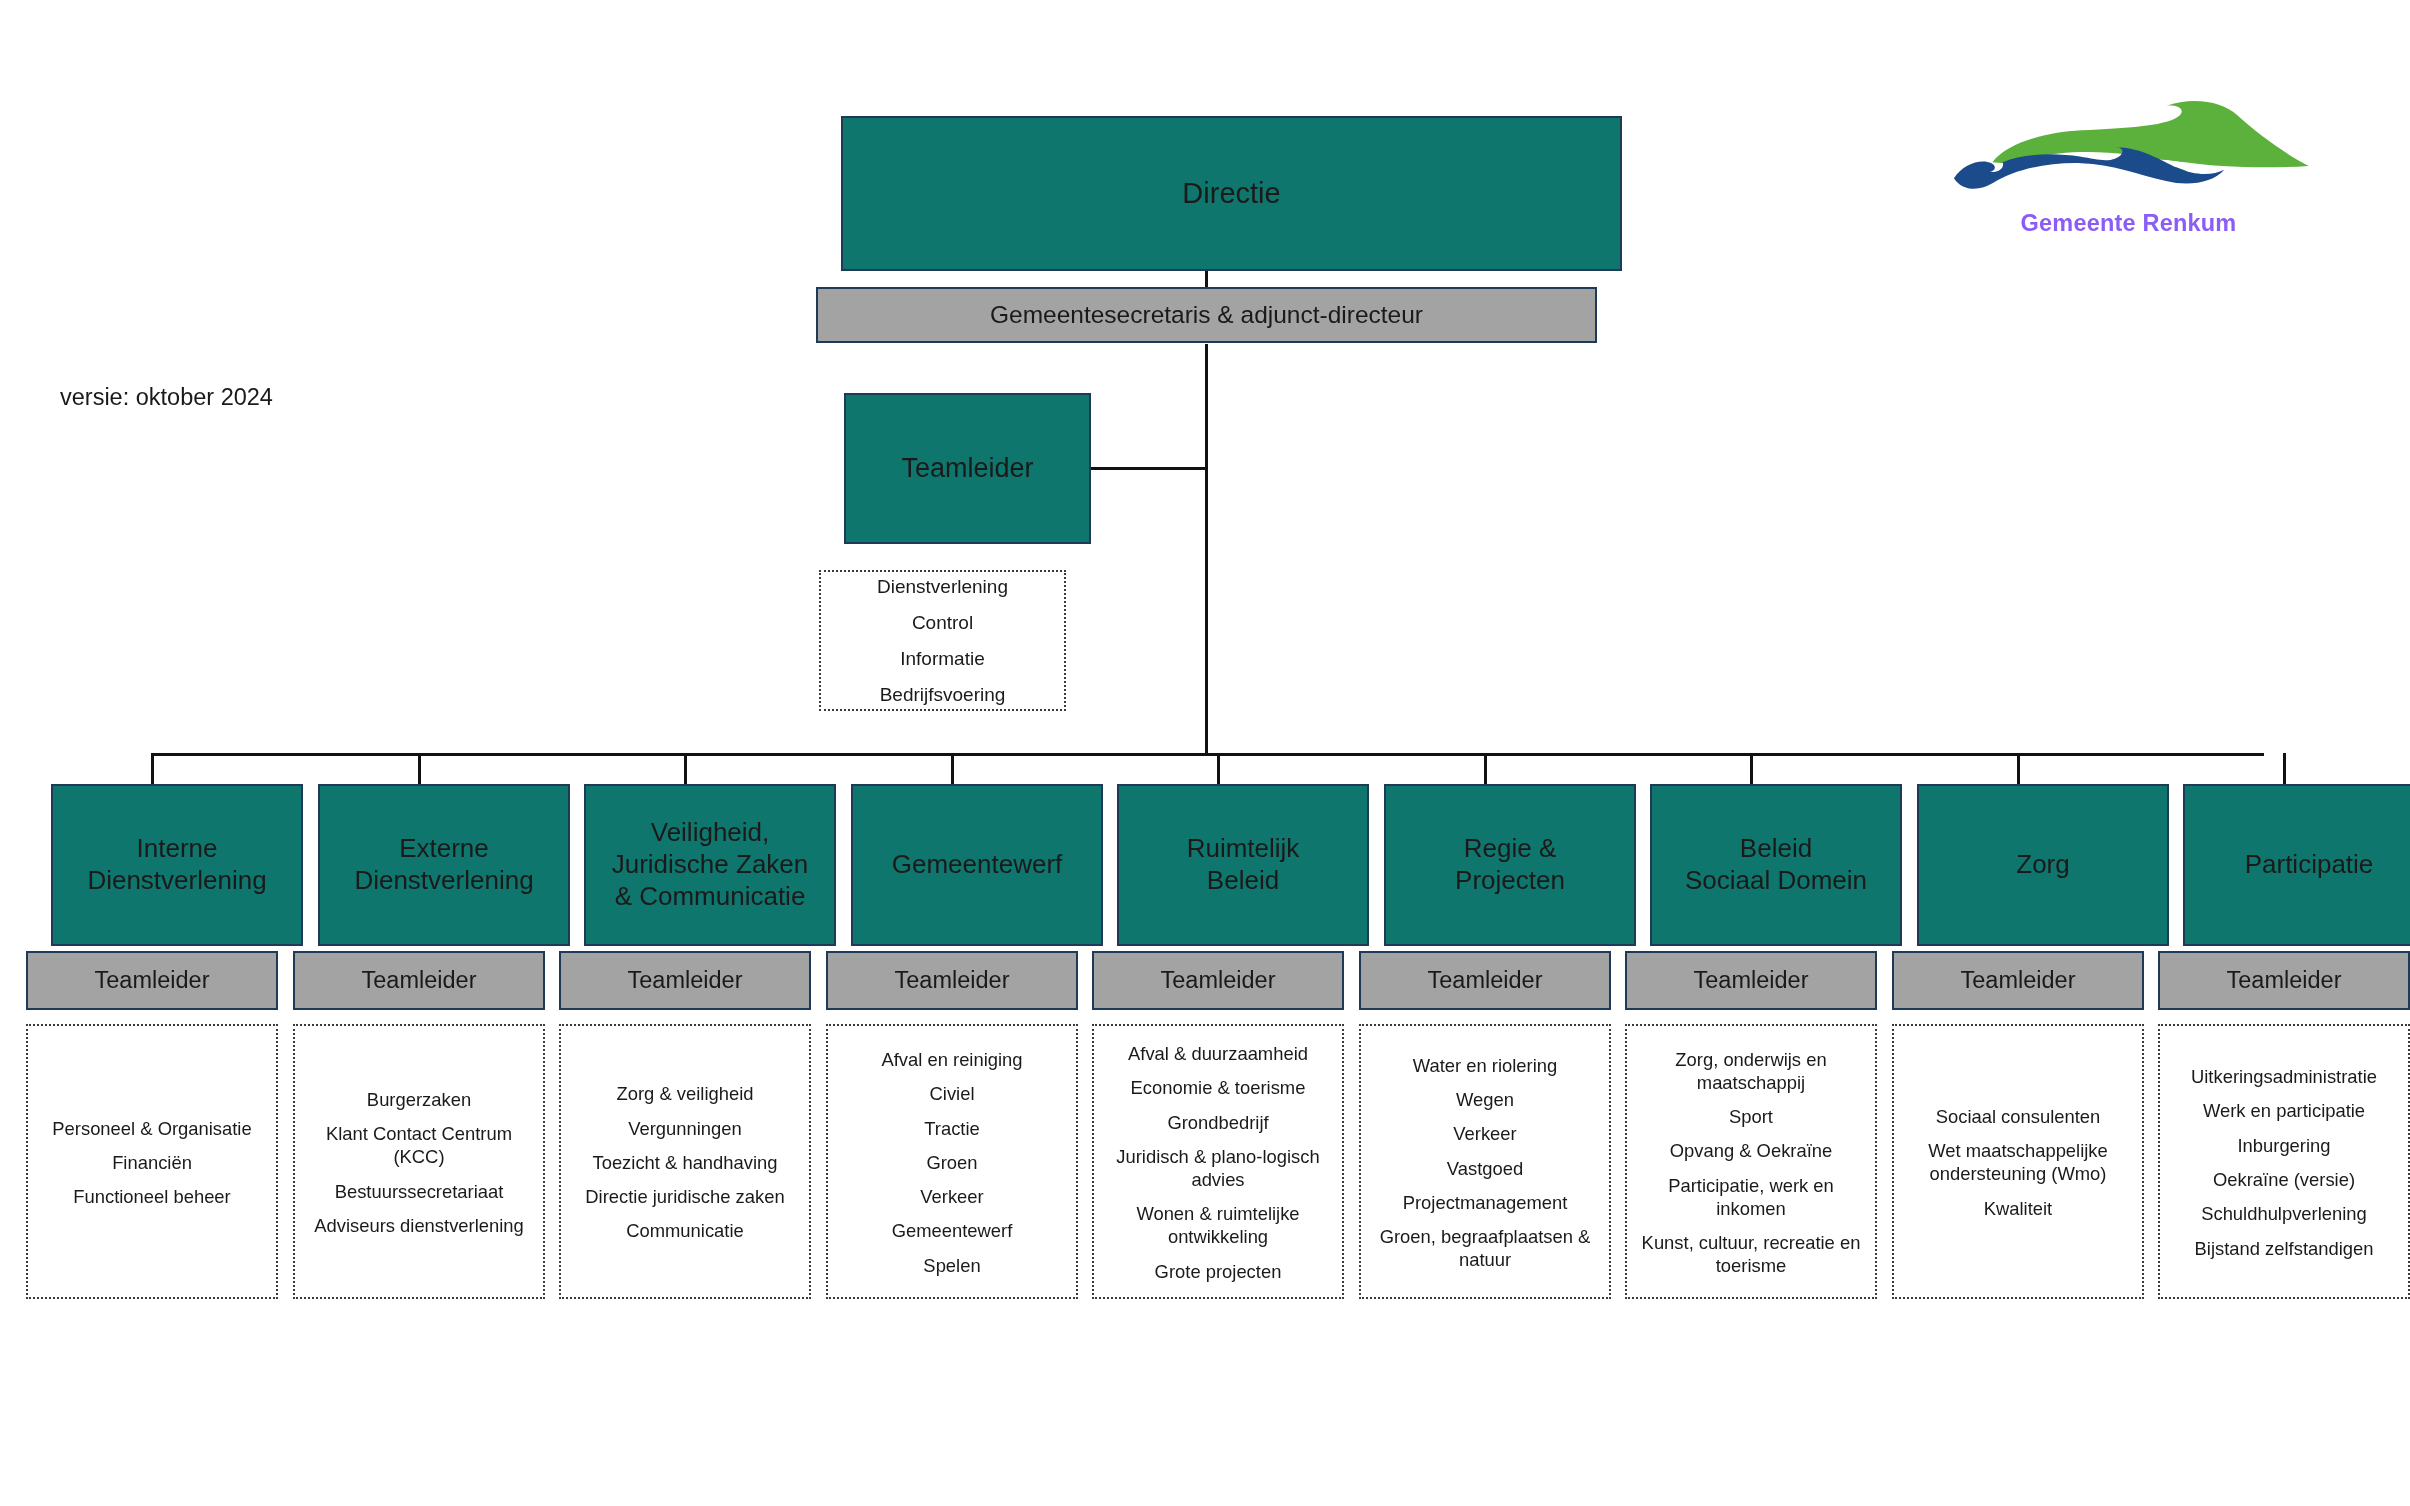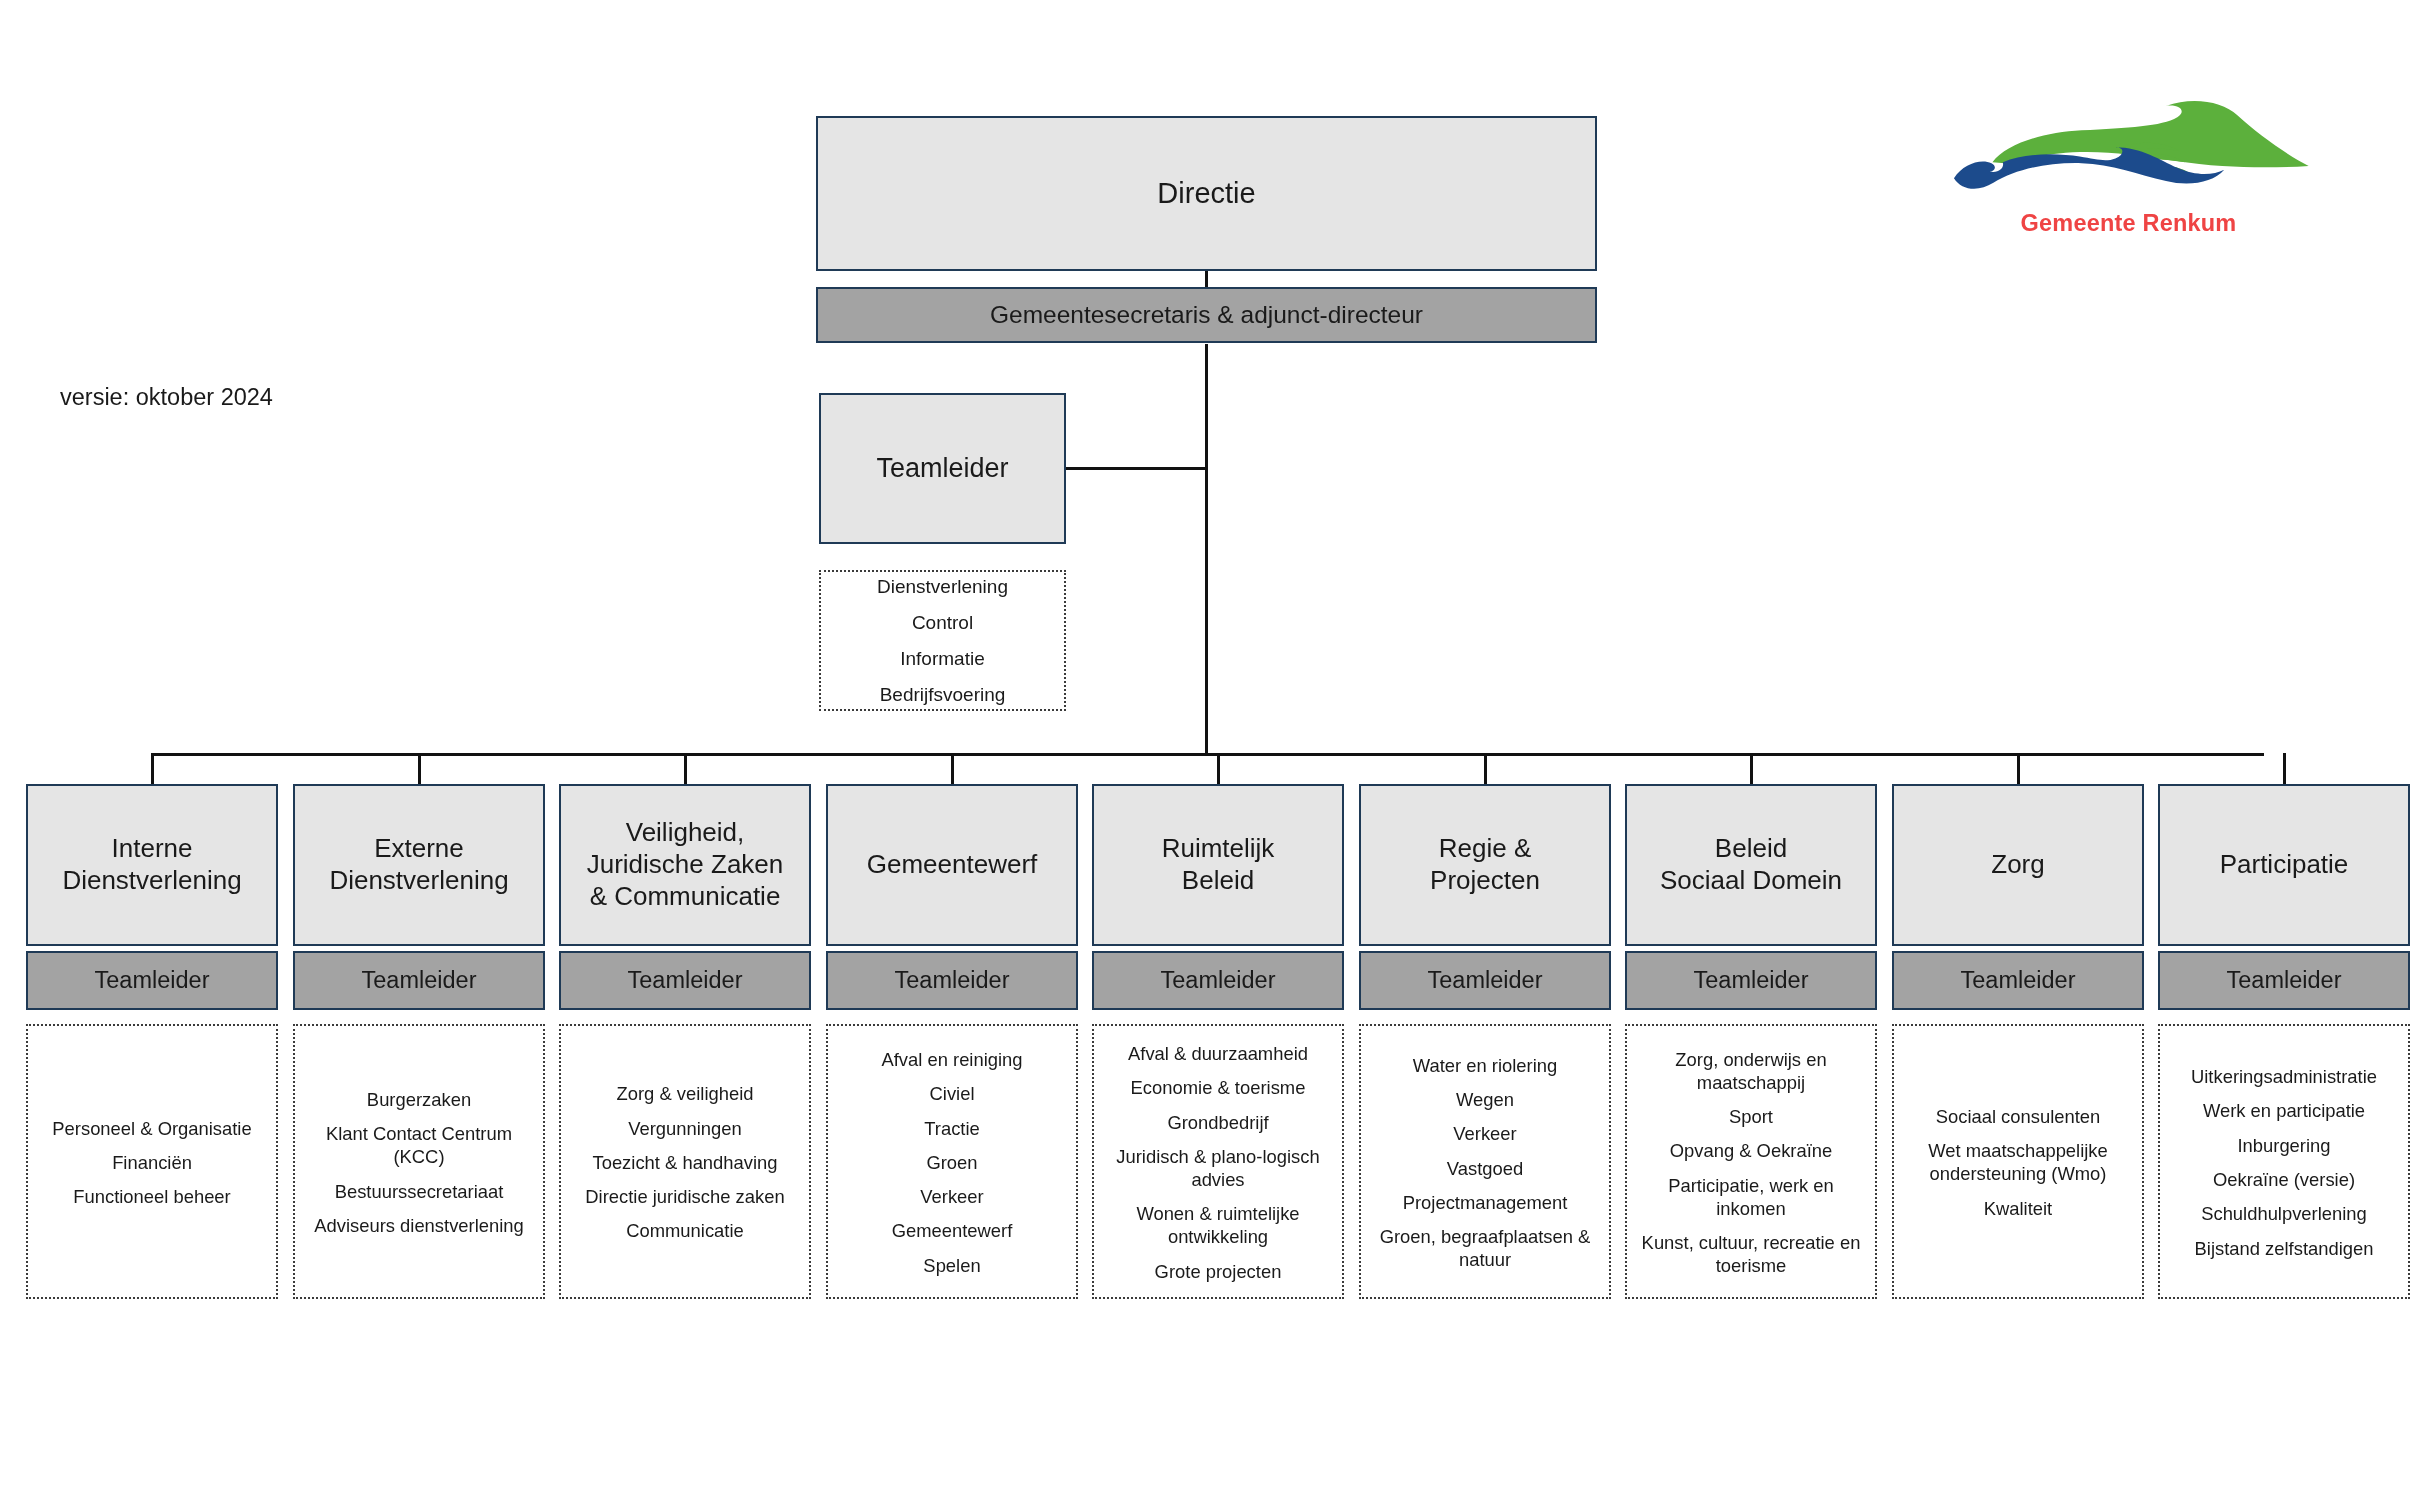--- a/index.html
+++ b/index.html
@@ -17,22 +17,23 @@
   .box{
     position:absolute;
     box-sizing:border-box;
     display:flex;
     align-items:center;
     justify-content:center;
     text-align:center;
     line-height:1.22;
   }
   .blue{
-    background:#e5e5e5;
+    background:#0f766e;
     border:2.8px solid #1f3a56;
+    margin-left:25px;
   }
   .green{
     background:#a3a3a3;
     border:2.8px solid #1f3a56;
   }
   .dotted{
     background:#ffffff;
     border:2.8px dotted #3a3a3a;
     align-items:flex-start;
     justify-content:center;
@@ -110,21 +111,21 @@
     position:absolute;
     left:1940px;top:89px;width:377px;height:165px;
   }
   #logo svg{display:block;}
   #logo-text{
     position:absolute;
     left:0;top:121px;width:377px;
     text-align:center;
     font-size:23.5px;
     font-weight:bold;
-    color:#ef4444;
+    color:#8b5cf6;
     letter-spacing:0.2px;
   }
 </style>
 </head>
 <body>
 
 <div id="canvas">
 
   <div id="logo">
     <svg width="377" height="122" viewBox="0 0 400 130">

